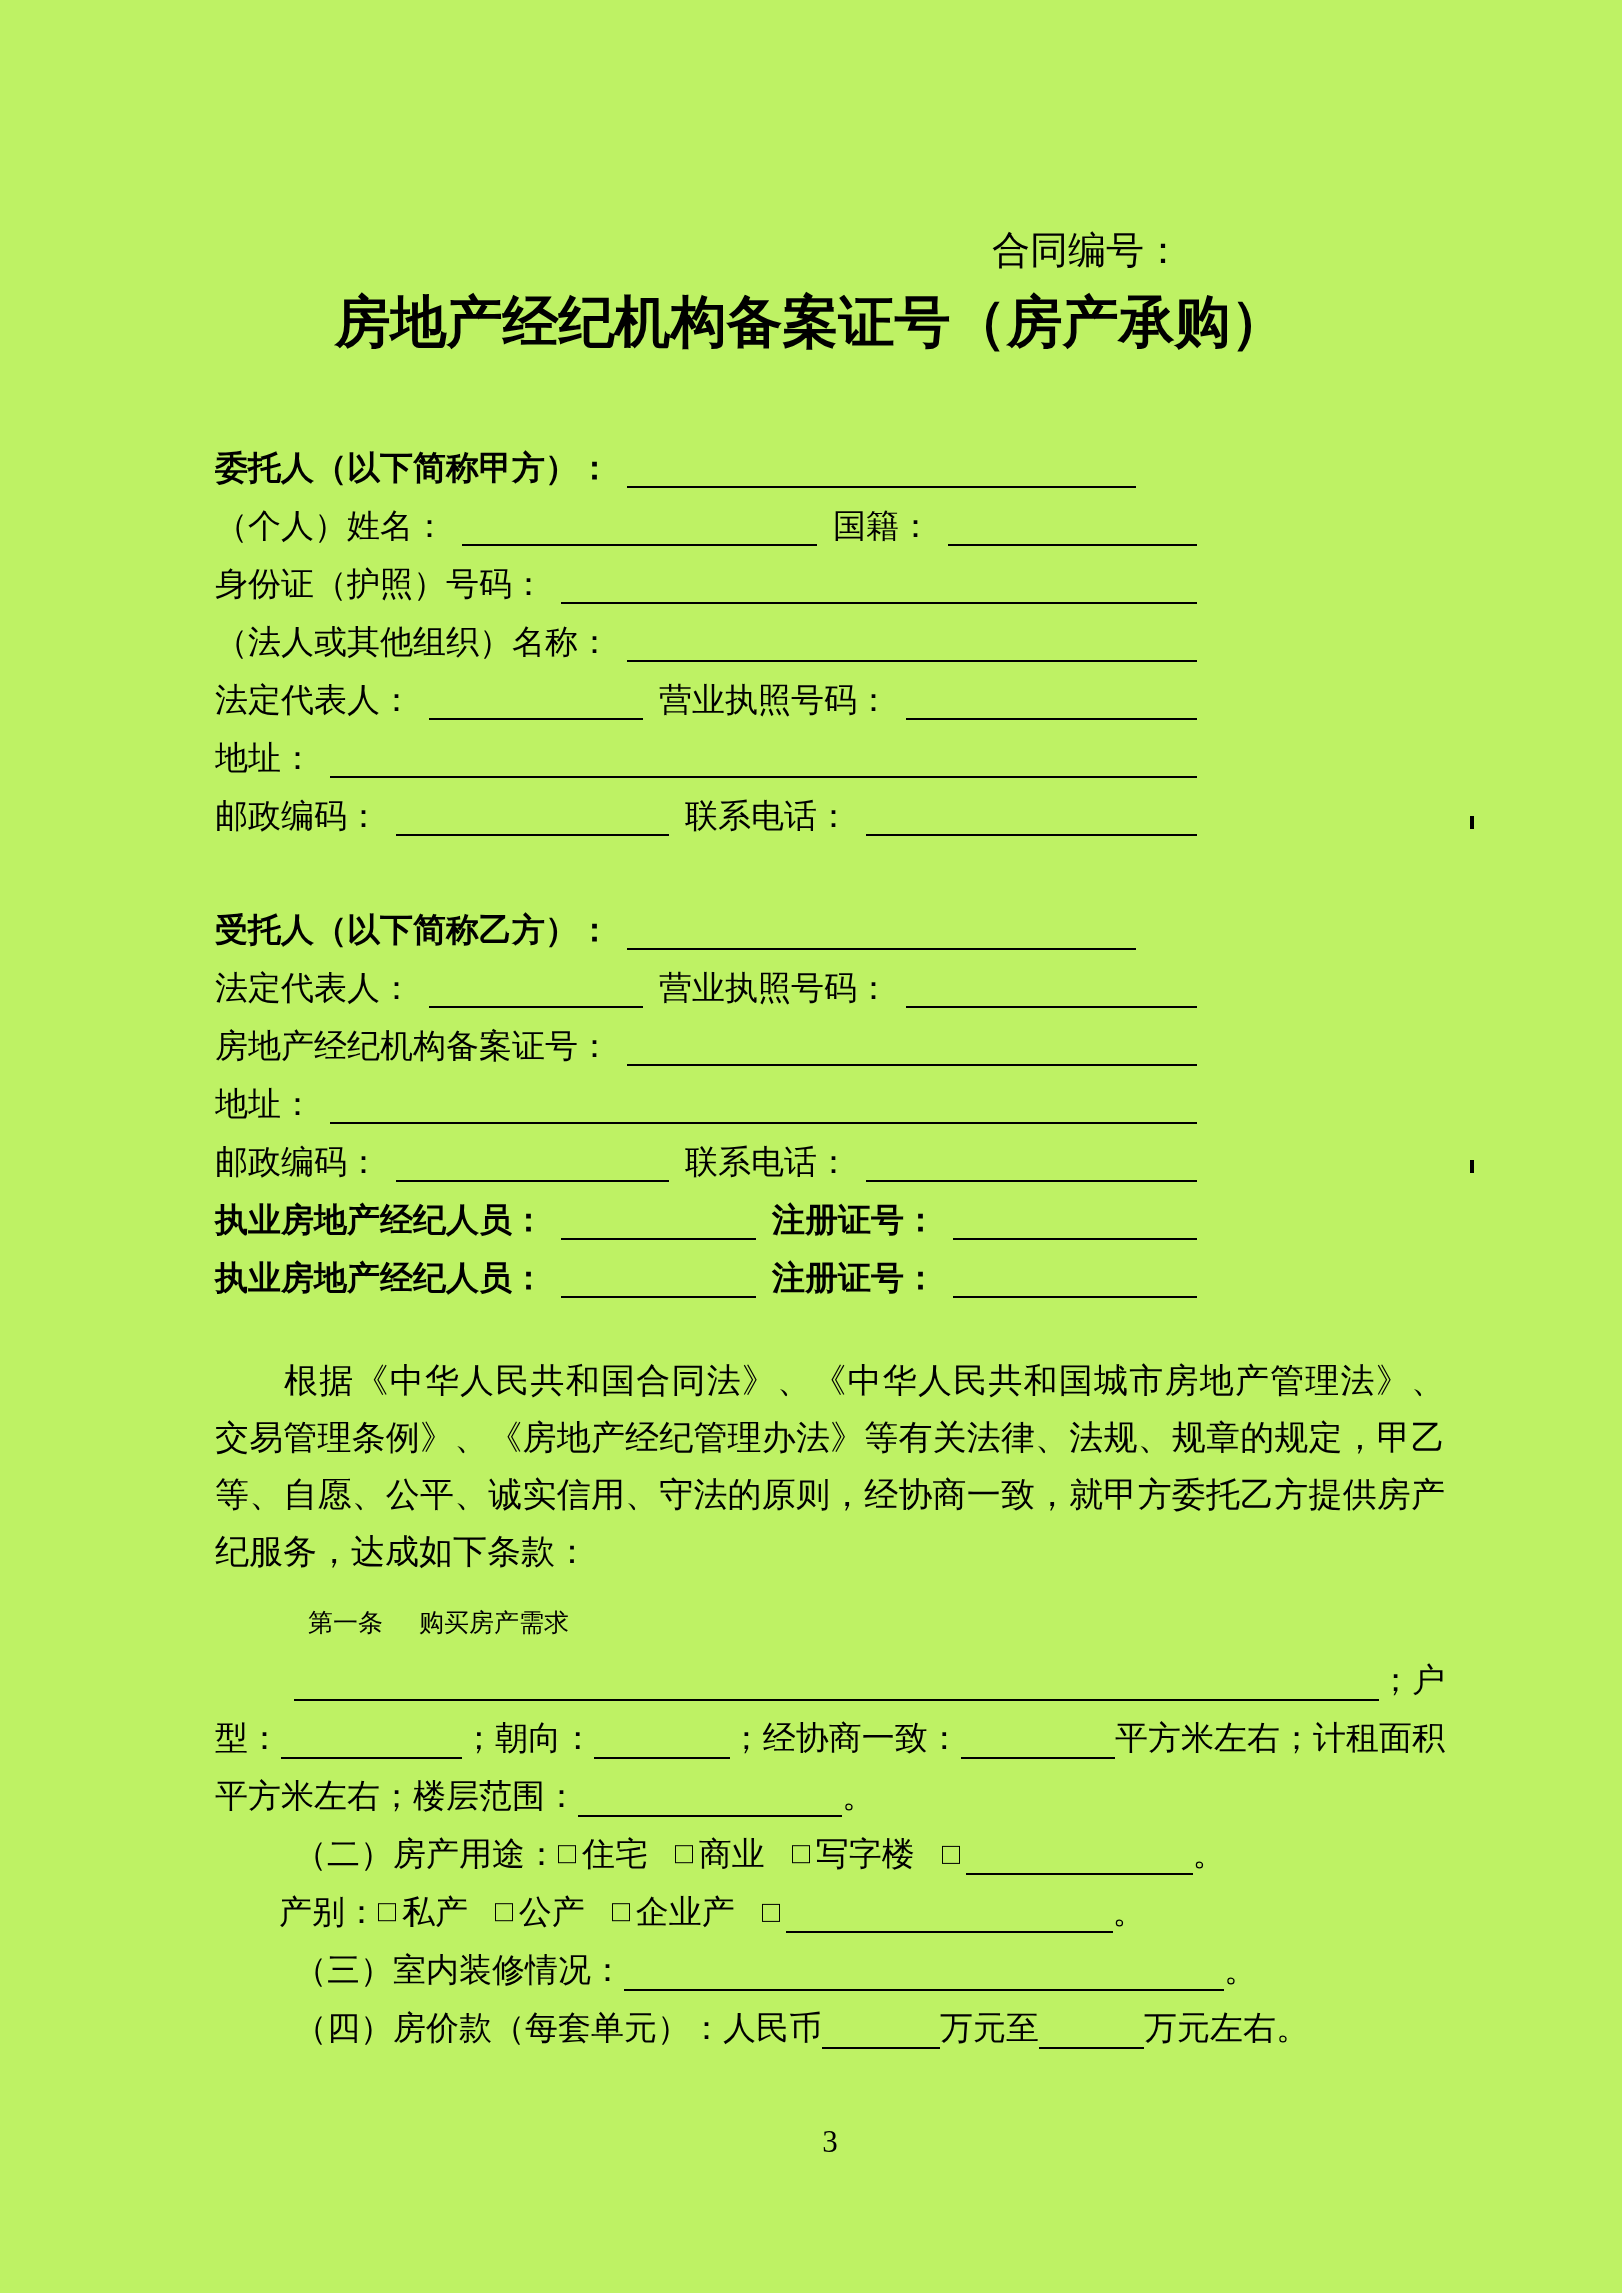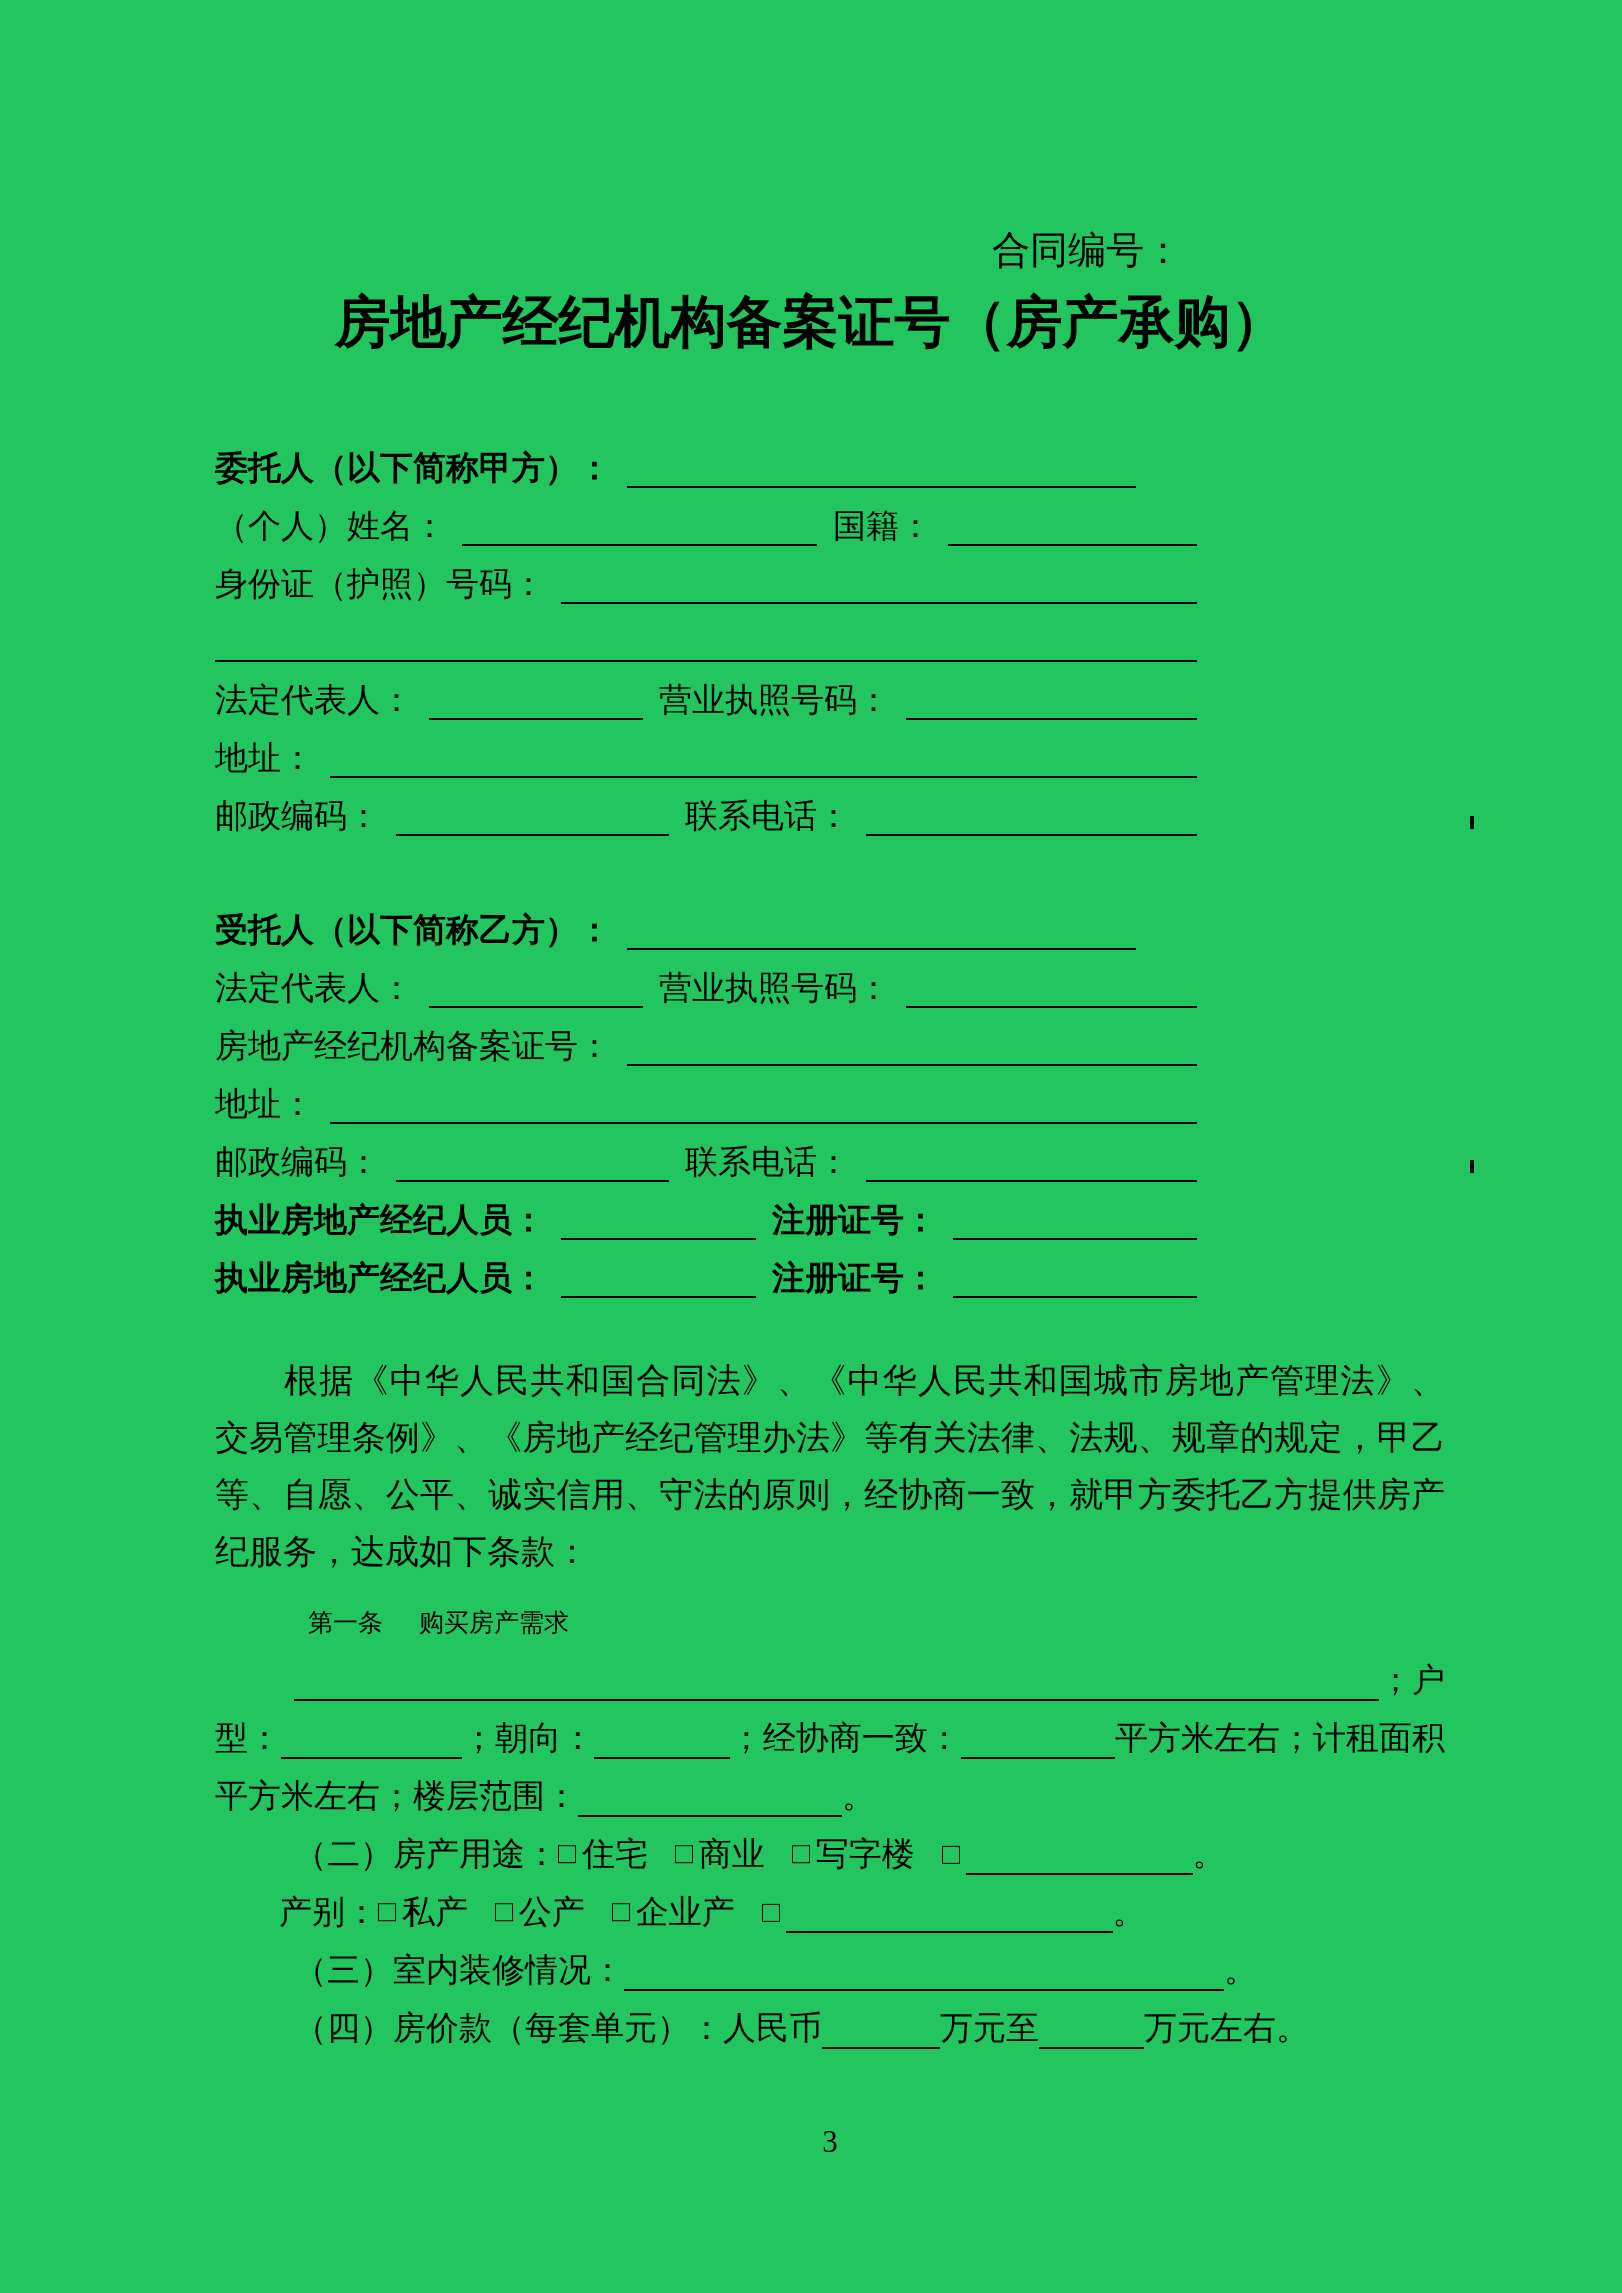--- a/index.html
+++ b/index.html
@@ -1,20 +1,20 @@
 <!DOCTYPE html>
 <html style="font-size:14.5px"><head>
 <meta charset="utf-8">
 <style>
   html,body { margin:0; padding:0; background:#ffffff; }
   .page {
     position:relative;
     width:1623px; height:2294px;
     box-sizing:border-box;
-    background:#22c55e;
+    background:#bef264;
     color:#000000;
     font-family:"Liberation Sans", sans-serif;
     padding:227px 177px 0 215px;
     overflow:hidden;
   }
   .contract-no {
     font-family:"Liberation Serif", serif;
     font-size:38px; line-height:47px; height:47px;
     width:967px; text-align:right; white-space:nowrap;
   }
@@ -89,20 +89,21 @@
     <span>（个人）姓名：</span>
     <span class="field" style="width:355px"></span>
     <span>国籍：</span>
     <span class="field grow"></span>
   </div>
   <div class="frow">
     <span>身份证（护照）号码：</span>
     <span class="field grow"></span>
   </div>
   <div class="frow">
+    <span>（法人或其他组织）名称：</span>
     <span class="field grow"></span>
   </div>
   <div class="frow">
     <span>法定代表人：</span>
     <span class="field" style="width:214px"></span>
     <span>营业执照号码：</span>
     <span class="field grow"></span>
   </div>
   <div class="frow">
     <span>地址：</span>

